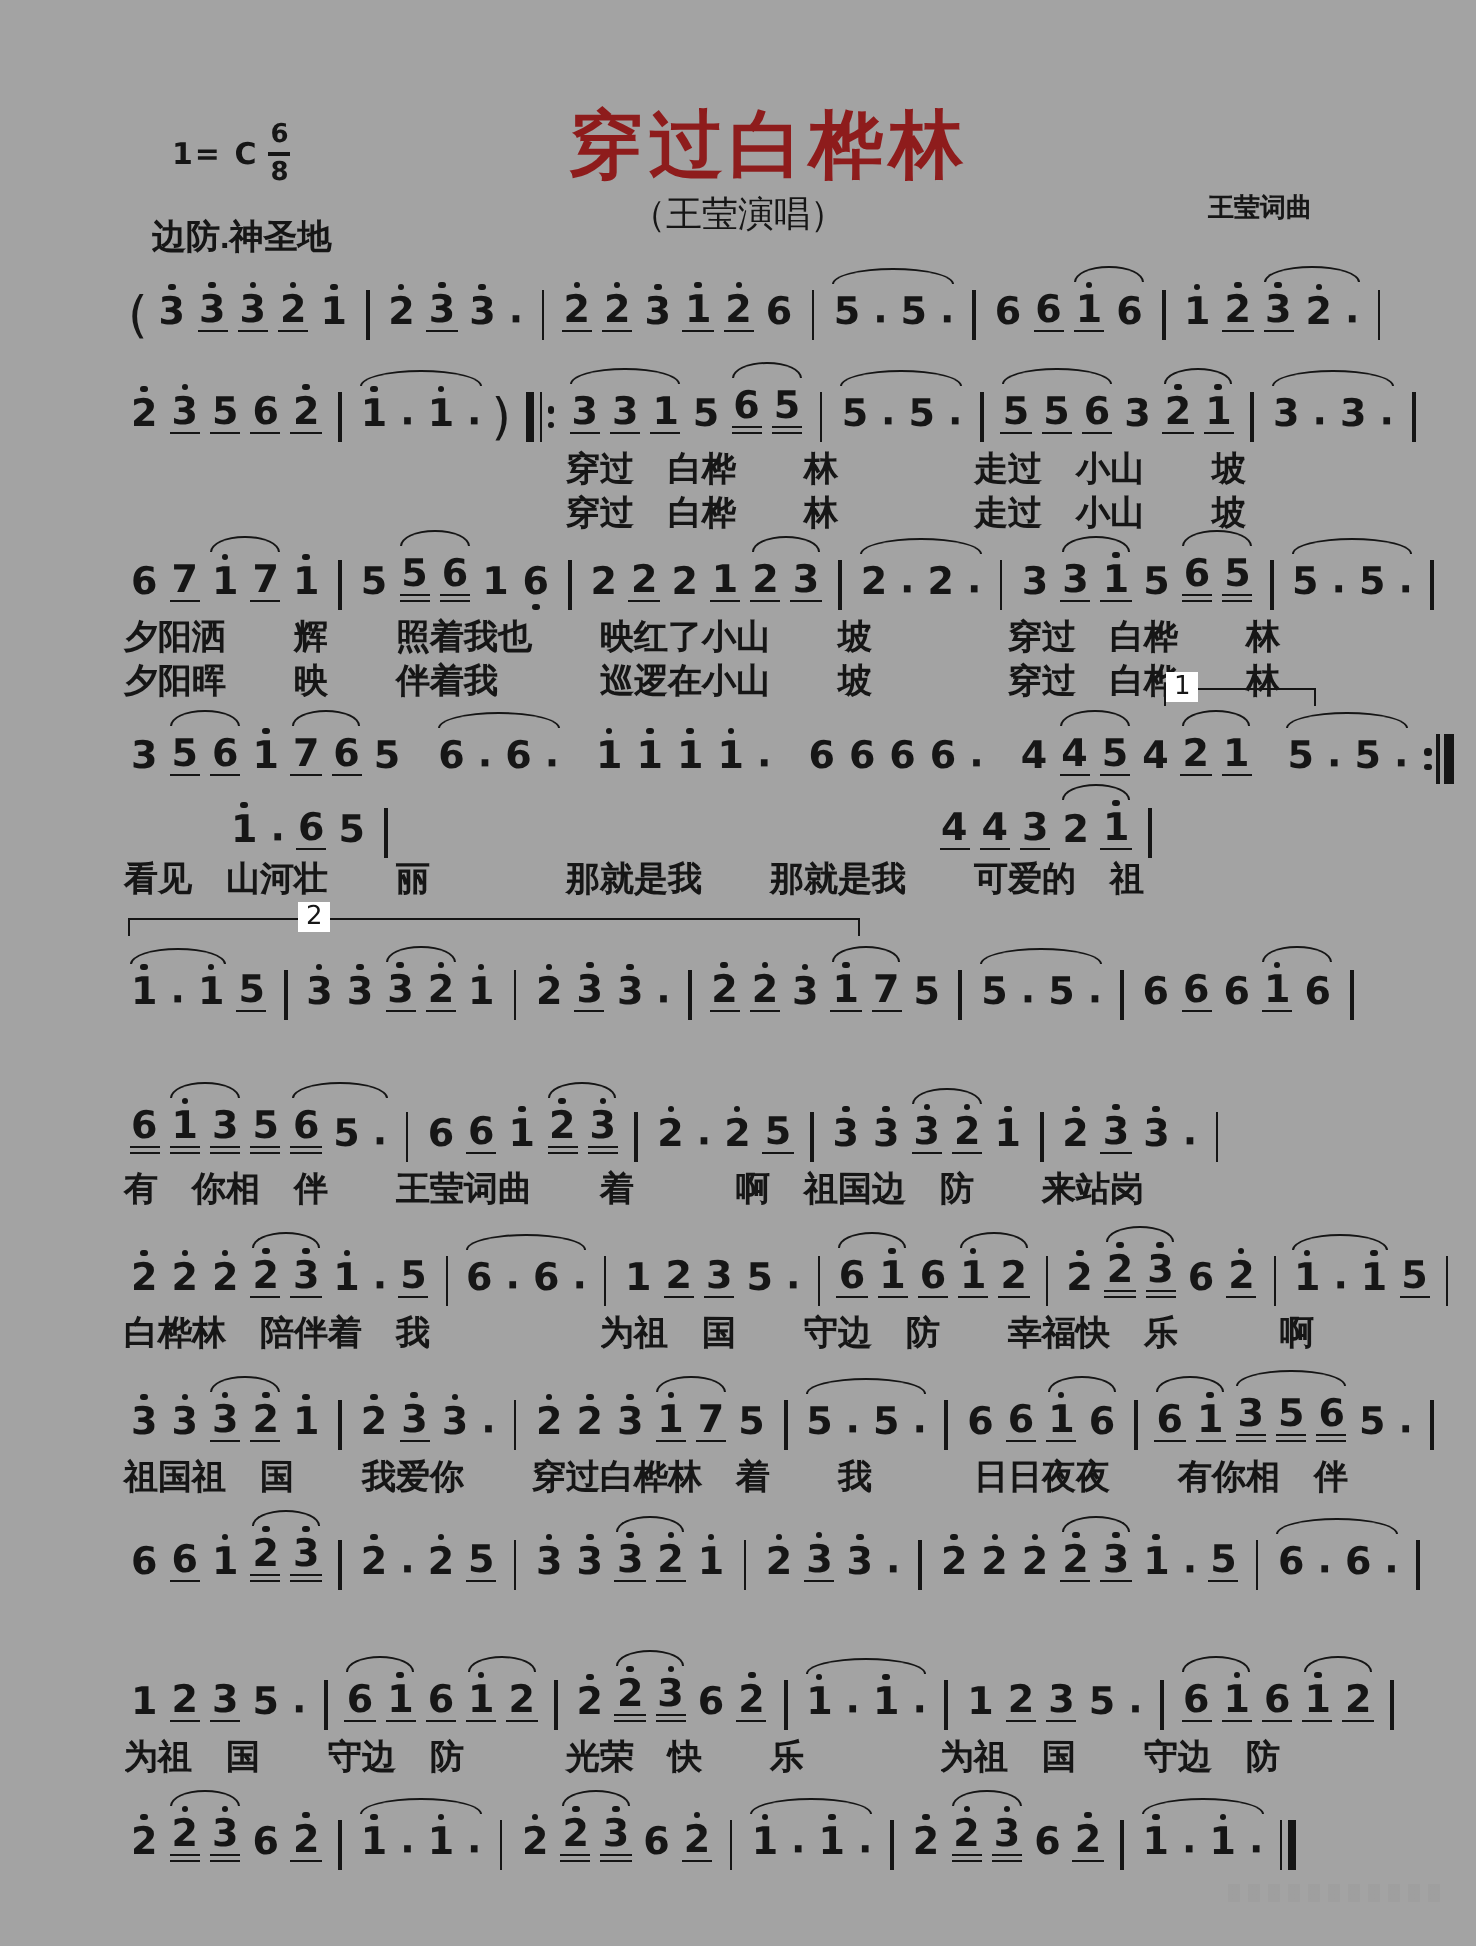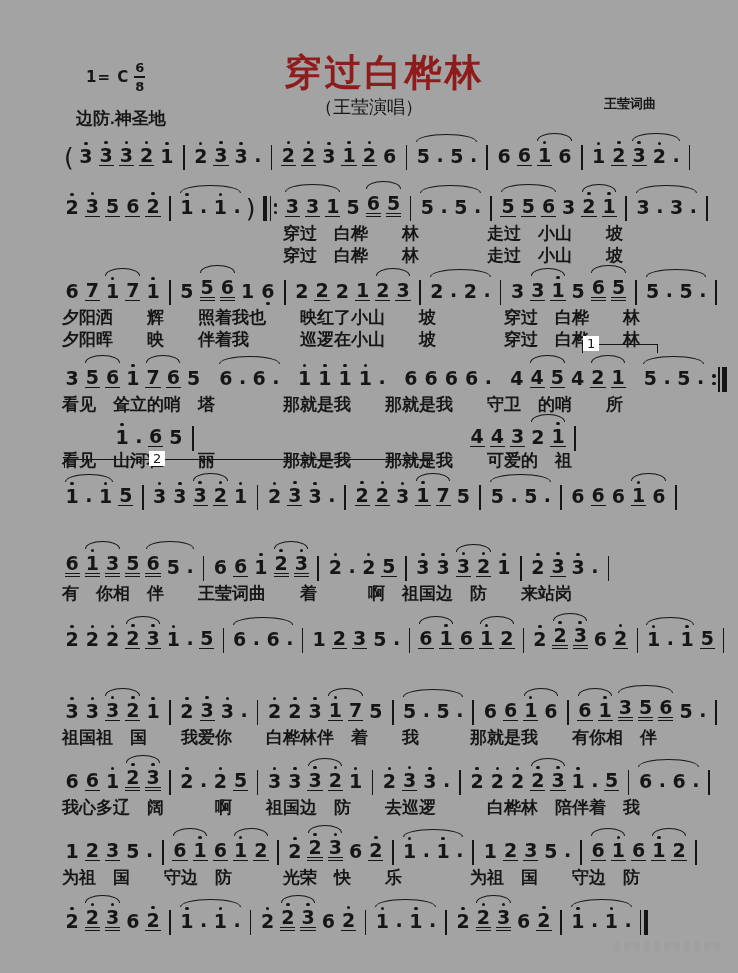--- a/index.html
+++ b/index.html
@@ -30,21 +30,21 @@
   .paren{font:400 25px "DejaVu Sans",sans-serif;align-self:flex-end;margin:0 2px 1px;line-height:24px;}
   .bar{width:1.7px;height:25px;background:#151515;margin:0 6px 1px;align-self:flex-end;}
   .barsgrp{display:inline-flex;align-items:flex-end;gap:2.5px;margin:0 5px 1px;align-self:flex-end;}
   .bthin{width:1.7px;height:25px;background:#151515;display:block;}
   .bthick{width:4.5px;height:25px;background:#151515;display:block;}
   .rdots{display:flex;flex-direction:column;justify-content:center;gap:4px;height:25px;}
   .rdots i{width:3.5px;height:3.5px;border-radius:50%;background:#151515;display:block;}
   .slur{display:inline-flex;align-items:flex-end;position:relative;}
   .slur::before{content:"";position:absolute;top:-7px;left:3px;right:3px;height:7px;
     border:1.8px solid #151515;border-bottom:none;border-radius:50% 50% 0 0/100% 100% 0 0;}
-  .lyr{font-size:17px;line-height:22px;white-space:pre;padding-left:6px;font-weight:700;font-family:Liberation Mono, monospace;}
+  .lyr{font-size:17px;line-height:22px;white-space:pre;padding-left:6px;font-weight:700;}
   .altrow{position:relative;height:34px;}
   .altgrp{position:absolute;top:-6px;}
   .ending{position:absolute;height:8px;border:1.7px solid #151515;border-bottom:none;}
   .ending b{position:absolute;top:-9px;background:#fff;padding:0 4px;
             font:400 13px "DejaVu Sans",sans-serif;}
   .wm{position:absolute;right:16px;bottom:22px;width:108px;height:9px;opacity:.45;
       background:repeating-linear-gradient(90deg,#9a9a9a 0 6px,transparent 6px 10px);}
 </style>
 </head>
 <body>
@@ -1065,21 +1065,20 @@
           </span>
           <span class="barsgrp">
             <span class="rdots">
               <i></i>
               <i></i>
             </span>
             <i class="bthin"></i>
             <i class="bthick"></i>
           </span>
         </div>
-        <div class="lyr">看见　耸立的哨　塔　　　　那就是我　　那就是我　　守卫　的哨　　所</div>
         <div class="altrow">
           <div class="altgrp notesline" style="left: 50px;">
             <span class="note">
               <span class="oct">
                 <i class="dm"></i>
               </span>
               <span class="num">1</span>
               <span class="oct hid">
                 <i class="dm"></i>
               </span>
@@ -1870,20 +1869,21 @@
             <span class="oct hid">
               <i class="dm"></i>
             </span>
             <span class="num u1">5</span>
             <span class="oct hid">
               <i class="dm"></i>
             </span>
           </span>
           <span class="bar"></span>
         </div>
+        <div class="lyr">白桦林　陪伴着　我　　　　　为祖　国　　守边　防　　幸福快　乐　　　啊</div>
       </div>
       <div class="system" style="top: 682px;">
         <div class="notesline">
           <span class="note">
             <span class="oct">
               <i class="dm"></i>
             </span>
             <span class="num">3</span>
             <span class="oct hid">
               <i class="dm"></i>
@@ -2130,21 +2130,21 @@
               <i class="dm"></i>
             </span>
             <span class="num">5</span>
             <span class="oct hid">
               <i class="dm"></i>
             </span>
           </span>
           <span class="adot">·</span>
           <span class="bar"></span>
         </div>
-        <div class="lyr">祖国祖　国　　我爱你　　白桦林伴　着　　我　　　那就是我　　有你相　伴</div>
+        <div class="lyr">祖国祖　国　　我爱你　　穿过白桦林　着　　我　　　日日夜夜　　有你相　伴</div>
       </div>
       <div class="system" style="top: 752px;">
         <div class="notesline">
           <span class="note">
             <span class="oct hid">
               <i class="dm"></i>
             </span>
             <span class="num">6</span>
             <span class="oct hid">
               <i class="dm"></i>
@@ -2379,21 +2379,20 @@
               </span>
               <span class="num">6</span>
               <span class="oct hid">
                 <i class="dm"></i>
               </span>
             </span>
             <span class="adot">·</span>
           </span>
           <span class="bar"></span>
         </div>
-        <div class="lyr">我心多辽　阔　　　啊　　祖国边　防　　去巡逻　　　白桦林　陪伴着　我</div>
       </div>
       <div class="system" style="top: 822px;">
         <div class="notesline">
           <span class="note">
             <span class="oct hid">
               <i class="dm"></i>
             </span>
             <span class="num">1</span>
             <span class="oct hid">
               <i class="dm"></i>

